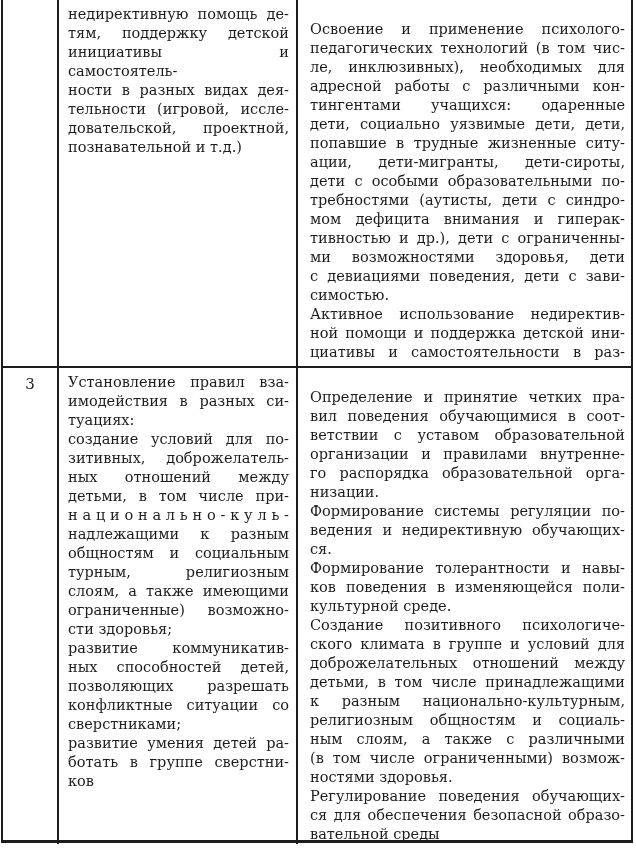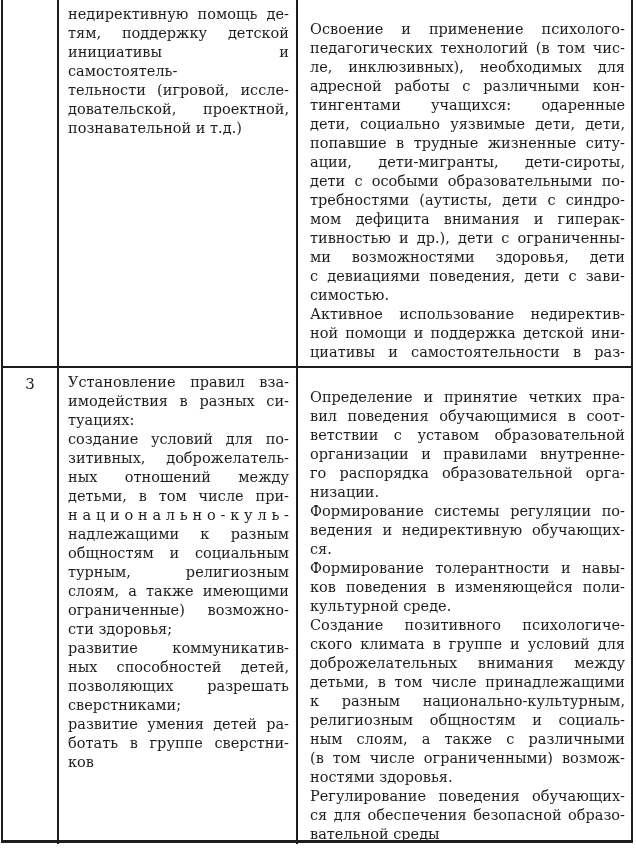--- a/index.html
+++ b/index.html
@@ -57,20 +57,21 @@
 
     <div class="trow trow-1">
       <div class="cell c-num">
         <span></span>
       </div>
       <div class="cell c-act">
           <div class="para">
             <div class="tline">недирективную помощь де-</div>
             <div class="tline">тям, поддержку детской</div>
             <div class="tline">инициативы и самостоятель-</div>
+            <div class="tline">ности в разных видах дея-</div>
             <div class="tline">тельности (игровой, иссле-</div>
             <div class="tline">довательской, проектной,</div>
             <div class="tline tline-last">познавательной и т.д.)</div>
           </div>
         </div>
       <div class="cell c-det">
           <div class="para">
             <div class="tline">Освоение и применение психолого-</div>
             <div class="tline">педагогических технологий (в том чис-</div>
             <div class="tline">ле, инклюзивных), необходимых для</div>
@@ -116,20 +117,21 @@
             <div class="tline">общностям и социальным</div>
             <div class="tline">турным, религиозным</div>
             <div class="tline">слоям, а также имеющими</div>
             <div class="tline">ограниченные) возможно-</div>
             <div class="tline tline-last">сти здоровья;</div>
           </div>
           <div class="para">
             <div class="tline">развитие коммуникатив-</div>
             <div class="tline">ных способностей детей,</div>
             <div class="tline">позволяющих разрешать</div>
+            <div class="tline">конфликтные ситуации со</div>
             <div class="tline tline-last">сверстниками;</div>
           </div>
           <div class="para">
             <div class="tline">развитие умения детей ра-</div>
             <div class="tline">ботать в группе сверстни-</div>
             <div class="tline tline-last">ков</div>
           </div>
         </div>
       <div class="cell c-det">
           <div class="para">
@@ -146,21 +148,21 @@
             <div class="tline tline-last">ся.</div>
           </div>
           <div class="para">
             <div class="tline">Формирование толерантности и навы-</div>
             <div class="tline">ков поведения в изменяющейся поли-</div>
             <div class="tline tline-last">культурной среде.</div>
           </div>
           <div class="para">
             <div class="tline">Создание позитивного психологиче-</div>
             <div class="tline">ского климата в группе и условий для</div>
-            <div class="tline">доброжелательных внимания между</div>
+            <div class="tline">доброжелательных отношений между</div>
             <div class="tline">детьми, в том числе принадлежащими</div>
             <div class="tline">к разным национально-культурным,</div>
             <div class="tline">религиозным общностям и социаль-</div>
             <div class="tline">ным слоям, а также с различными</div>
             <div class="tline">(в том числе ограниченными) возмож-</div>
             <div class="tline tline-last">ностями здоровья.</div>
           </div>
           <div class="para">
             <div class="tline">Регулирование поведения обучающих-</div>
             <div class="tline">ся для обеспечения безопасной образо-</div>

